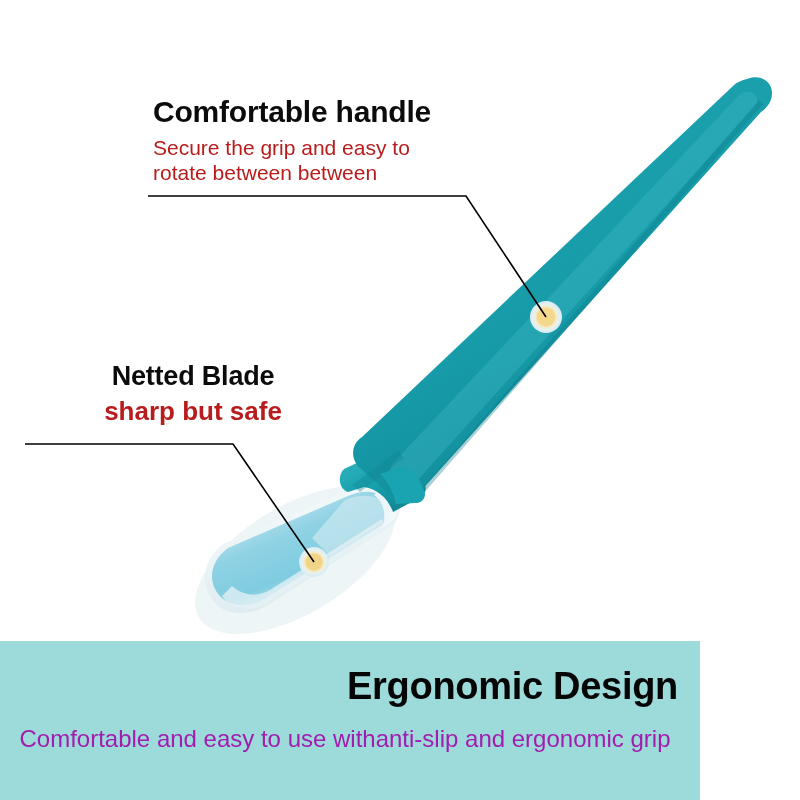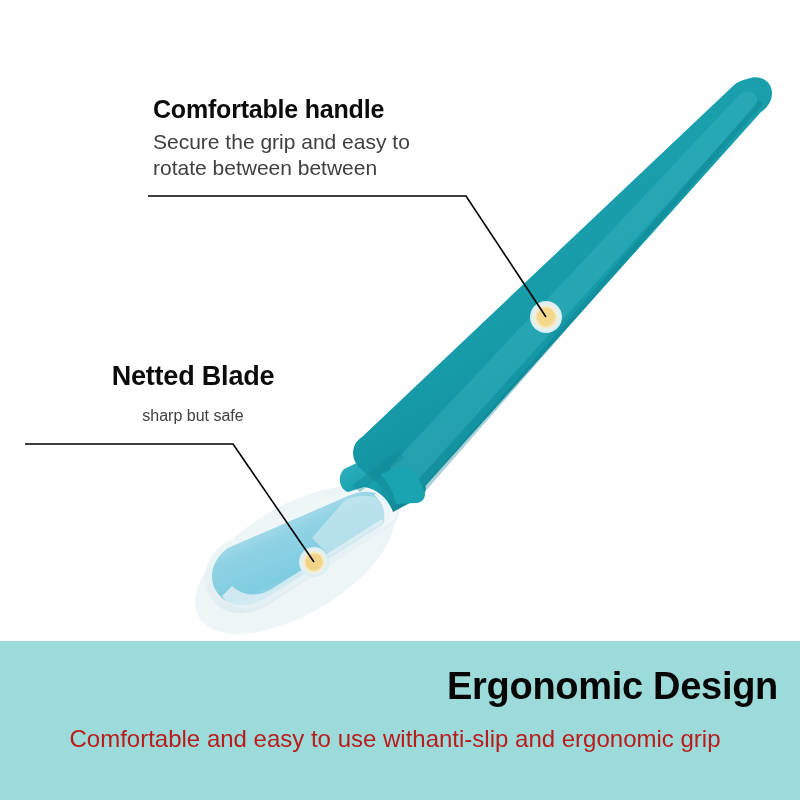--- a/index.html
+++ b/index.html
@@ -35,69 +35,70 @@
     color: #111111;
   }
   .callout-title {
     font-weight: bold;
     line-height: 1.05;
     white-space: nowrap;
     color: #0b0b0b;
   }
   .callout-sub {
     line-height: 1.22;
-    color: #404040;
+    color: #b91c1c;
     font-weight: 400;
   }
 
   #callout-handle {
     left: 153px;
     top: 96px;
   }
   #callout-handle .callout-title {
-    font-size: 25px;
+    font-size: 30px;
     letter-spacing: -0.2px;
   }
   #callout-handle .callout-sub {
     font-size: 21px;
     margin-top: 7px;
     width: 300px;
   }
 
   #callout-blade {
     left: 58px;
     top: 362px;
     text-align: center;
   }
   #callout-blade .callout-title {
     font-size: 27px;
     letter-spacing: -0.2px;
   }
   #callout-blade .callout-sub {
-    font-size: 16px;
-    margin-top: 16px;
+    font-size: 26px;
+    margin-top: 6px;
     width: 270px;
+    font-weight: bold;
   }
 
   
   #leader-lines {
     position: absolute;
     left: 0;
     top: 0;
     width: 800px;
     height: 800px;
     pointer-events: none;
   }
 
   
   #bottom-banner {
     position: absolute;
     left: 0;
     top: 641px;
-    width: 800px;
+    width: 700px;
     height: 159px;
     background: #9ddada;
     box-sizing: border-box;
     padding: 0 22px 12px 22px;
   }
   #banner-title {
     position: absolute;
     right: 22px;
     top: 24px;
     font-size: 38px;
@@ -106,21 +107,21 @@
     letter-spacing: -0.3px;
     white-space: nowrap;
   }
   #banner-subtitle {
     position: absolute;
     left: 0;
     right: 10px;
     top: 84px;
     text-align: center;
     font-size: 24px;
-    color: #b91c1c;
+    color: #a21caf;
     white-space: nowrap;
   }
 </style>
 </head>
 <body>
 
 <div id="page">
 
   <svg id="product-illustration" viewBox="0 0 800 800">
     <defs>

